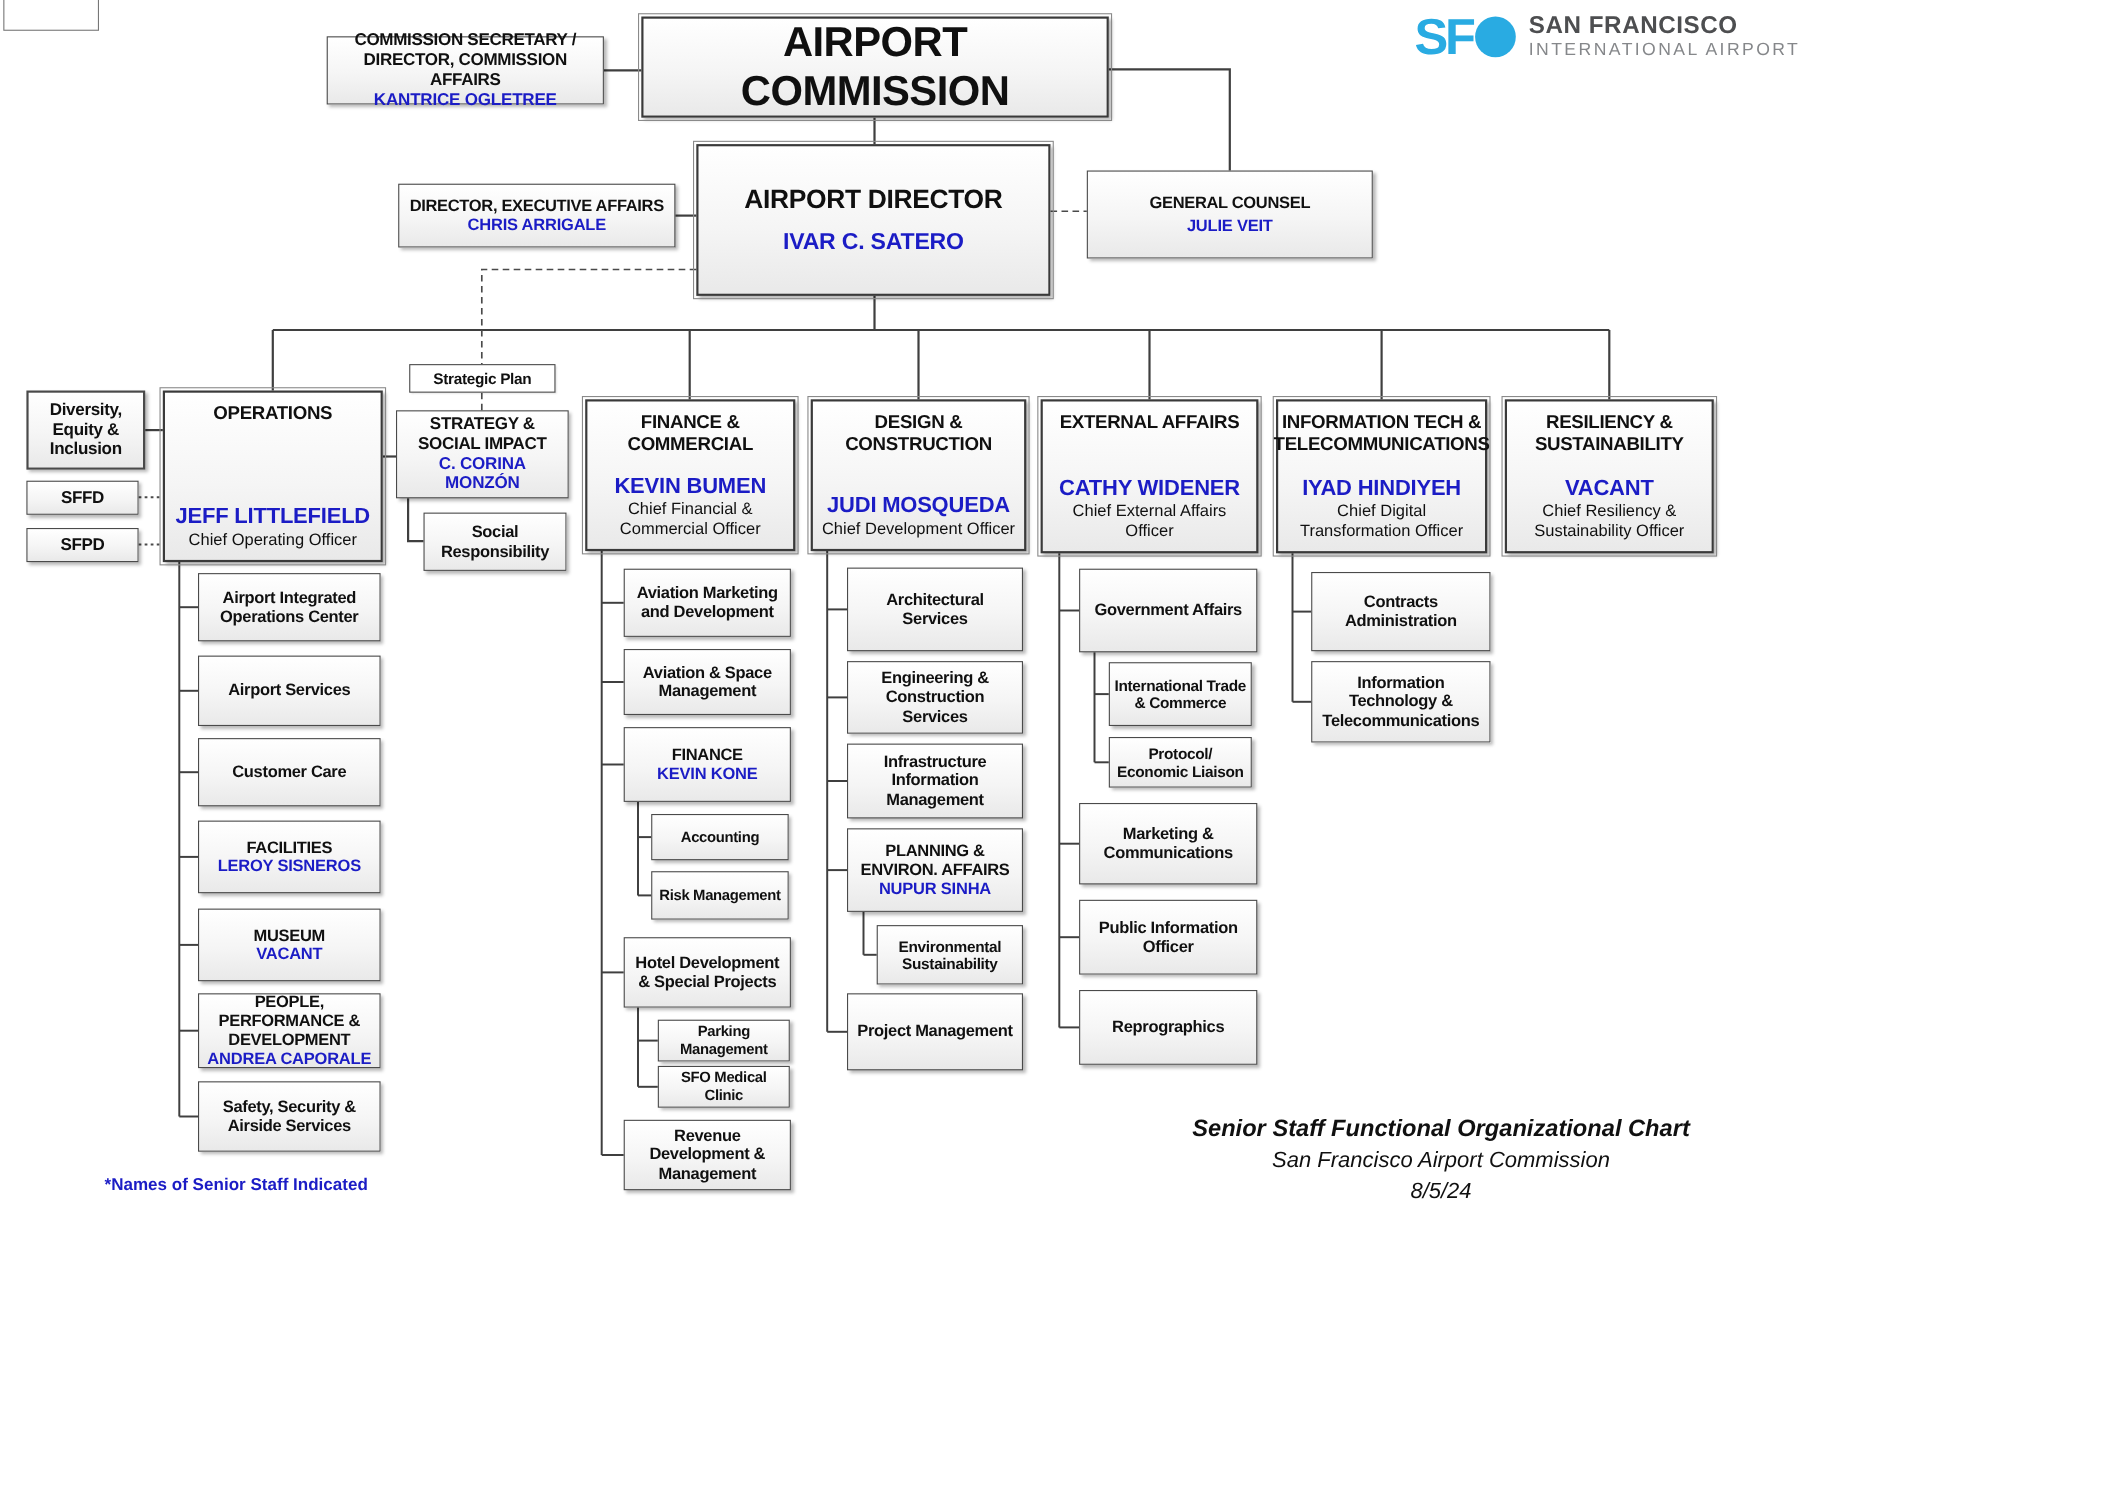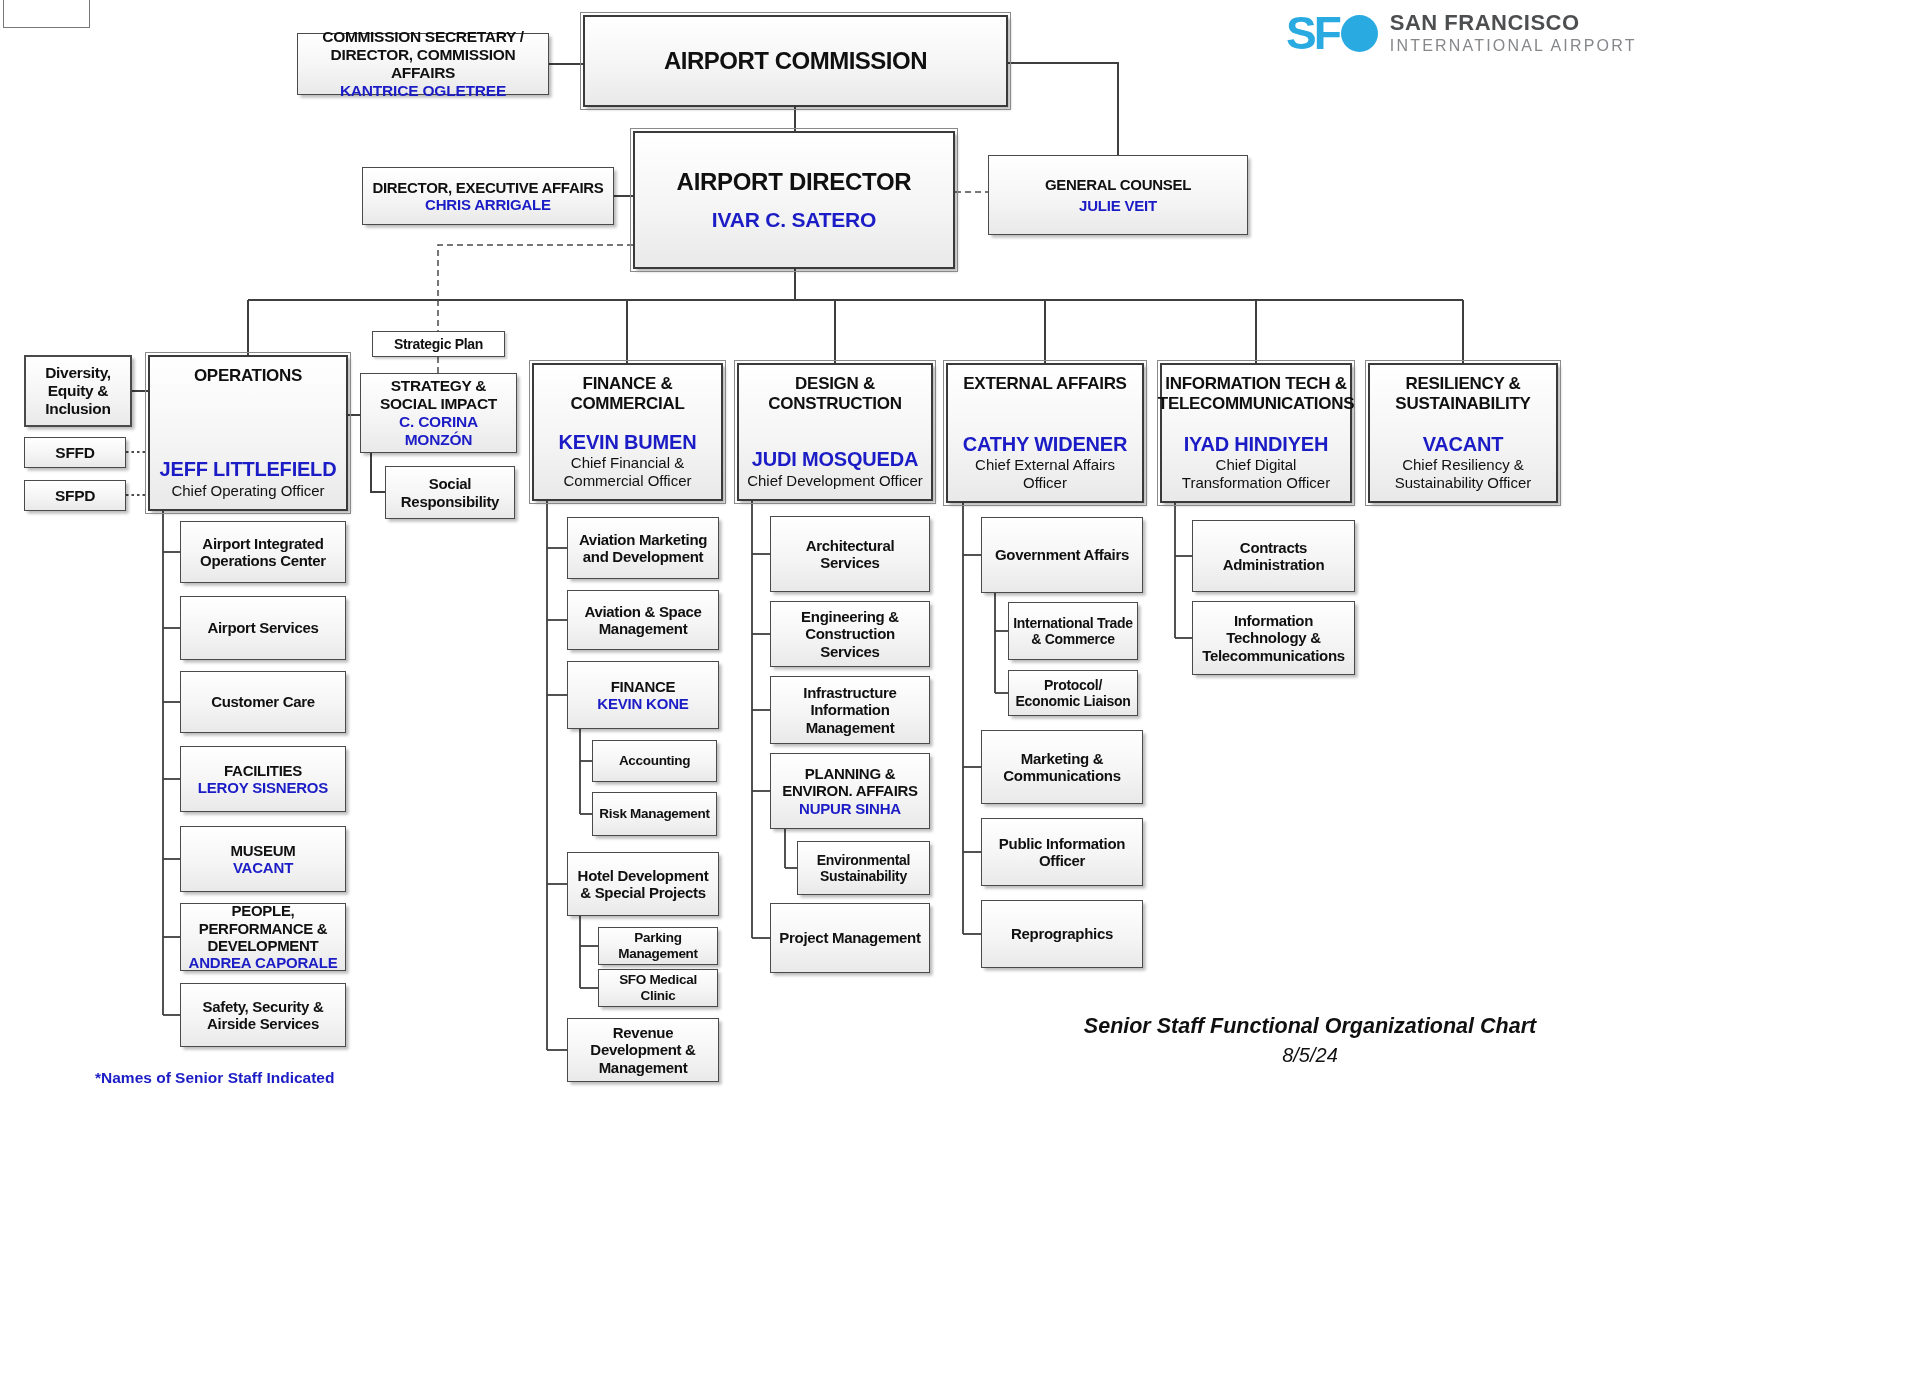--- a/index.html
+++ b/index.html
@@ -18,21 +18,21 @@
   .n{font-weight:700;color:#1b1cc5;letter-spacing:-0.2px;}
   .r{font-weight:400;color:#101010;}
   .sp{flex:1 1 auto;}
   .division .t{font-size:17px;}
   .division .n{font-size:20px;}
   .division .r{font-size:15px;}
   .child .t,.child .n{font-size:15px;}
   .small .t{font-size:13.5px;}
   .fs15 .t,.fs15 .n{font-size:15px;}
   .fs155 .t,.fs155 .n{font-size:15.5px;}
-  #commission-box .t{font-size:24px;letter-spacing:-0.5px;}
+  #commission-box .t{font-size:38px;letter-spacing:-0.5px;}
   #director-box .t{font-size:24px;}
   #director-box .n{font-size:21px;margin-top:12px;}
   #corner-frag{position:absolute;left:3px;top:-6px;width:85px;height:32px;border:1.5px solid #777;
                background:#fff;z-index:2;}
   #logo{position:absolute;left:1263px;top:10px;display:flex;align-items:center;gap:12px;z-index:2;}
   #logo .mark{display:flex;align-items:center;}
   #logo .sf{font-size:46px;font-weight:800;color:#29ABE2;letter-spacing:-3px;line-height:1;margin-left:23px;}
   #logo .o{width:37px;height:37px;border-radius:50%;background:#29ABE2;margin-left:2px;}
   #logo .nm1{font-size:22px;font-weight:700;color:#4d4e50;letter-spacing:0.5px;line-height:1.1;}
   #logo .nm2{font-size:16px;font-weight:400;color:#85878a;letter-spacing:2.2px;margin-top:2px;}
@@ -323,16 +323,17 @@
     <div class="t">RESILIENCY &amp; SUSTAINABILITY</div>
     <div class="sp"></div>
     <div class="n">VACANT</div>
     <div class="r">Chief Resiliency &amp; Sustainability Officer</div>
   </div>
 
   <div id="footnote">*Names of Senior Staff Indicated</div>
 
   <div id="caption">
     <div class="c1">Senior Staff Functional Organizational Chart</div>
+    <div class="c2">San Francisco Airport Commission</div>
     <div class="c3">8/5/24</div>
   </div>
 
 </div>
 
 </body></html>

